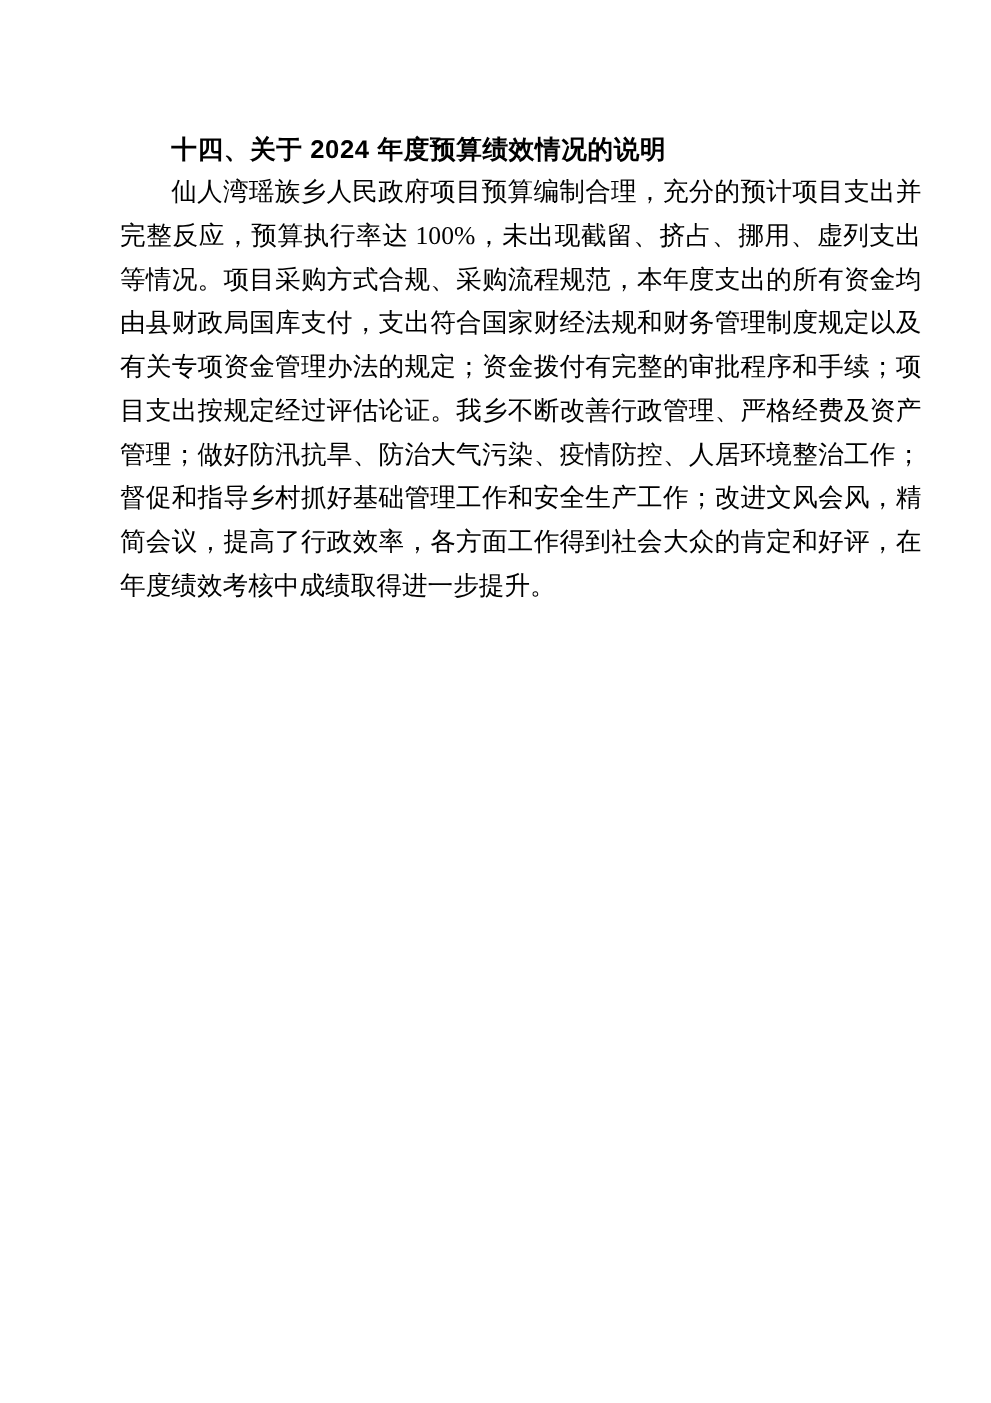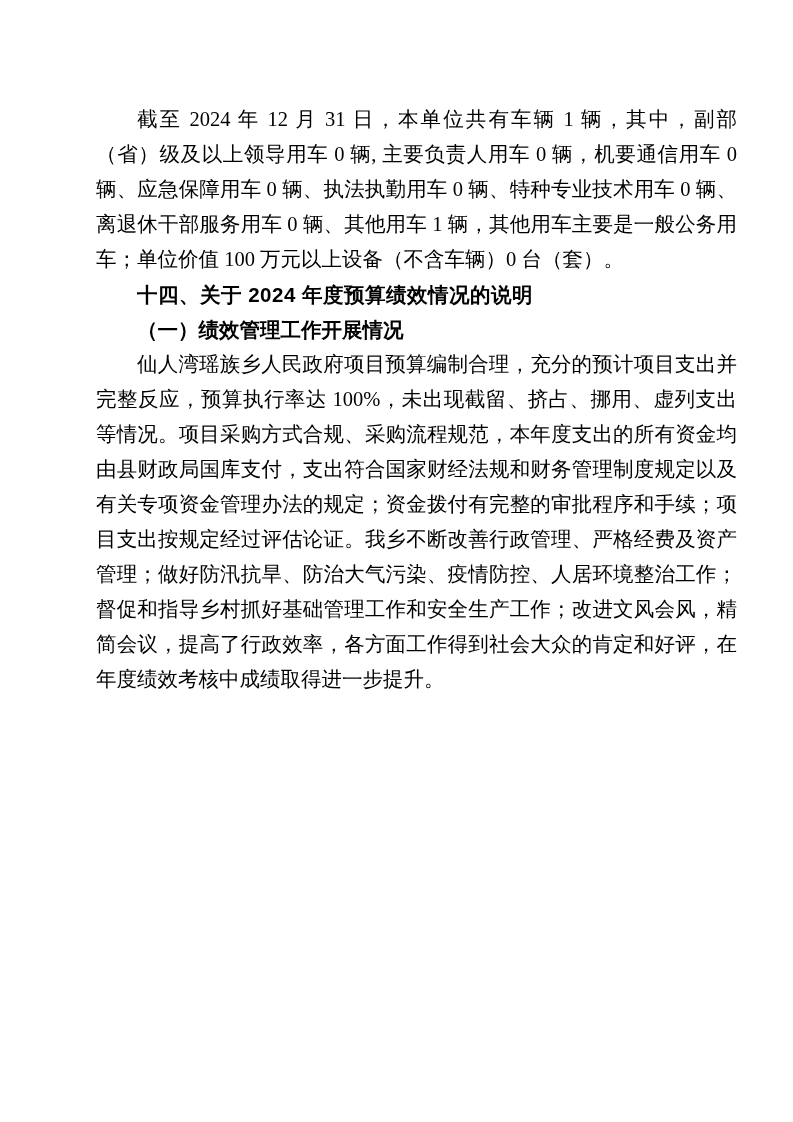--- a/index.html
+++ b/index.html
@@ -45,25 +45,23 @@
   .heading-l1 {
     letter-spacing: 0.5px;
   }
 </style>
 </head>
 <body>
 
 <div class="page">
   <div class="doc-content">
 
-    <p class="para">截至 2024 年 12 月 31 日，本单位共有车辆 1 辆，其中，副部（省）级及以上领导用车 0 辆, 主要负责人用车 0 辆，机要通信用车 0 辆、应急保障用车 0 辆、执法执勤用车 0 辆、特种专业技术用车 0 辆、离退休干部服务用车 0 辆、其他用车 1 辆，其他用车主要是一般公务用车；单位价值 100 万元以上设备（不含车辆）0 台（套）。</p>
 
     <h2 class="heading heading-l1">十四、关于 2024 年度预算绩效情况的说明</h2>
 
-    <h3 class="heading">（一）绩效管理工作开展情况</h3>
 
 
     <p class="para">仙人湾瑶族乡人民政府项目预算编制合理，充分的预计项目支出并完整反应，预算执行率达 100%，未出现截留、挤占、挪用、虚列支出等情况。项目采购方式合规、采购流程规范，本年度支出的所有资金均由县财政局国库支付，支出符合国家财经法规和财务管理制度规定以及有关专项资金管理办法的规定；资金拨付有完整的审批程序和手续；项目支出按规定经过评估论证。我乡不断改善行政管理、严格经费及资产管理；做好防汛抗旱、防治大气污染、疫情防控、人居环境整治工作；督促和指导乡村抓好基础管理工作和安全生产工作；改进文风会风，精简会议，提高了行政效率，各方面工作得到社会大众的肯定和好评，在年度绩效考核中成绩取得进一步提升。</p>
 
 
 
 
   </div>
 </div>
 

